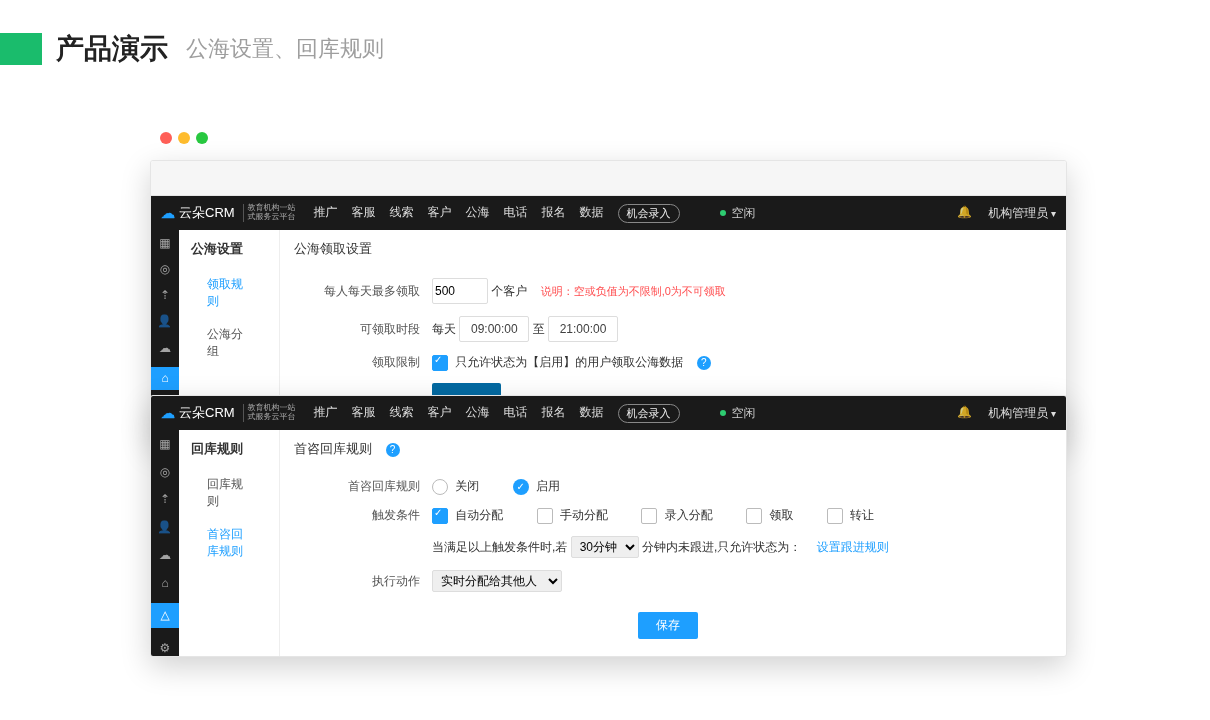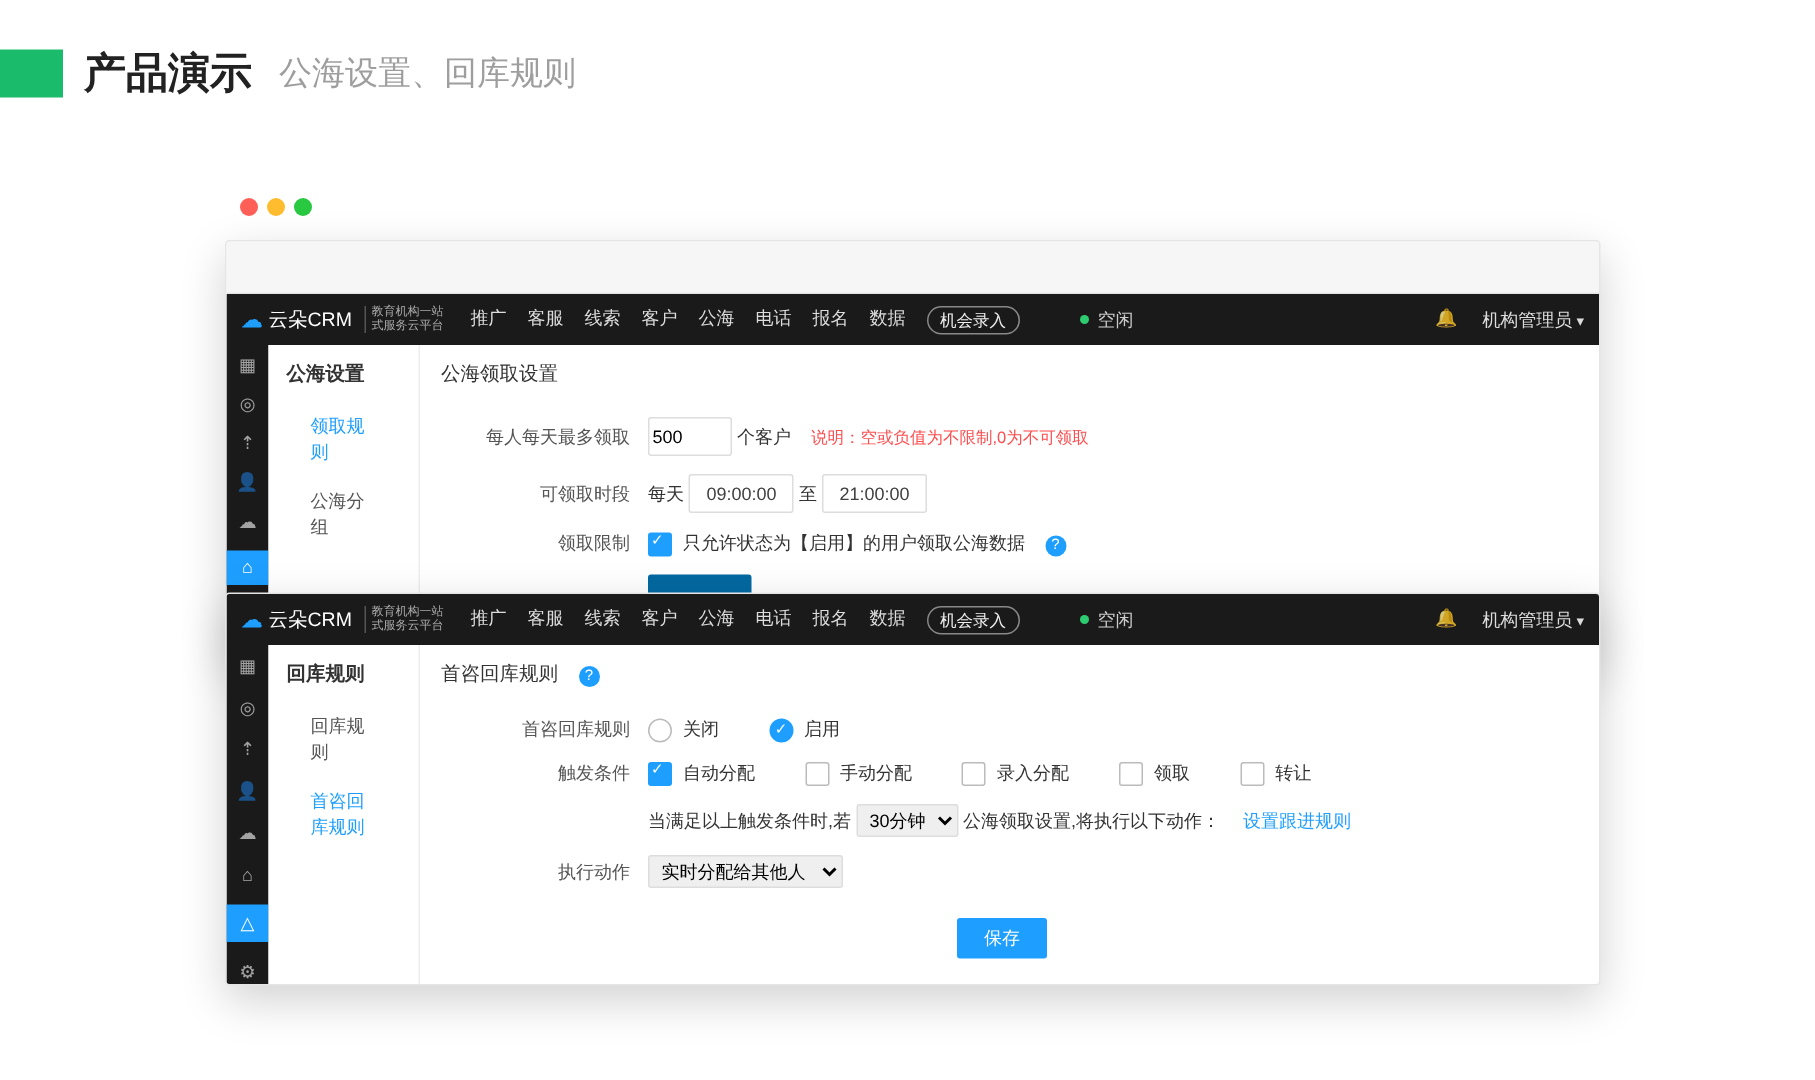--- a/index.html
+++ b/index.html
@@ -319,21 +319,21 @@
                 <span class="seg-label">转让</span>
               </td>
             </tr>
             <tr>
               <td></td>
               <td>
                 <span>当满足以上触发条件时,若</span>
                 <select class="mini">
                   <option>30分钟</option>
                 </select>
-                <span>公海领取设置,将执行以下动作：</span>
+                <span>分钟内未跟进,只允许状态为：</span>
                 <span class="sep"></span>
                 <span class="link">设置跟进规则</span>
               </td>
             </tr>
             <tr>
               <td class="lab">执行动作</td>
               <td>
                 <select class="mini" style="width:130px">
                   <option>实时分配给其他人</option>
                 </select>

